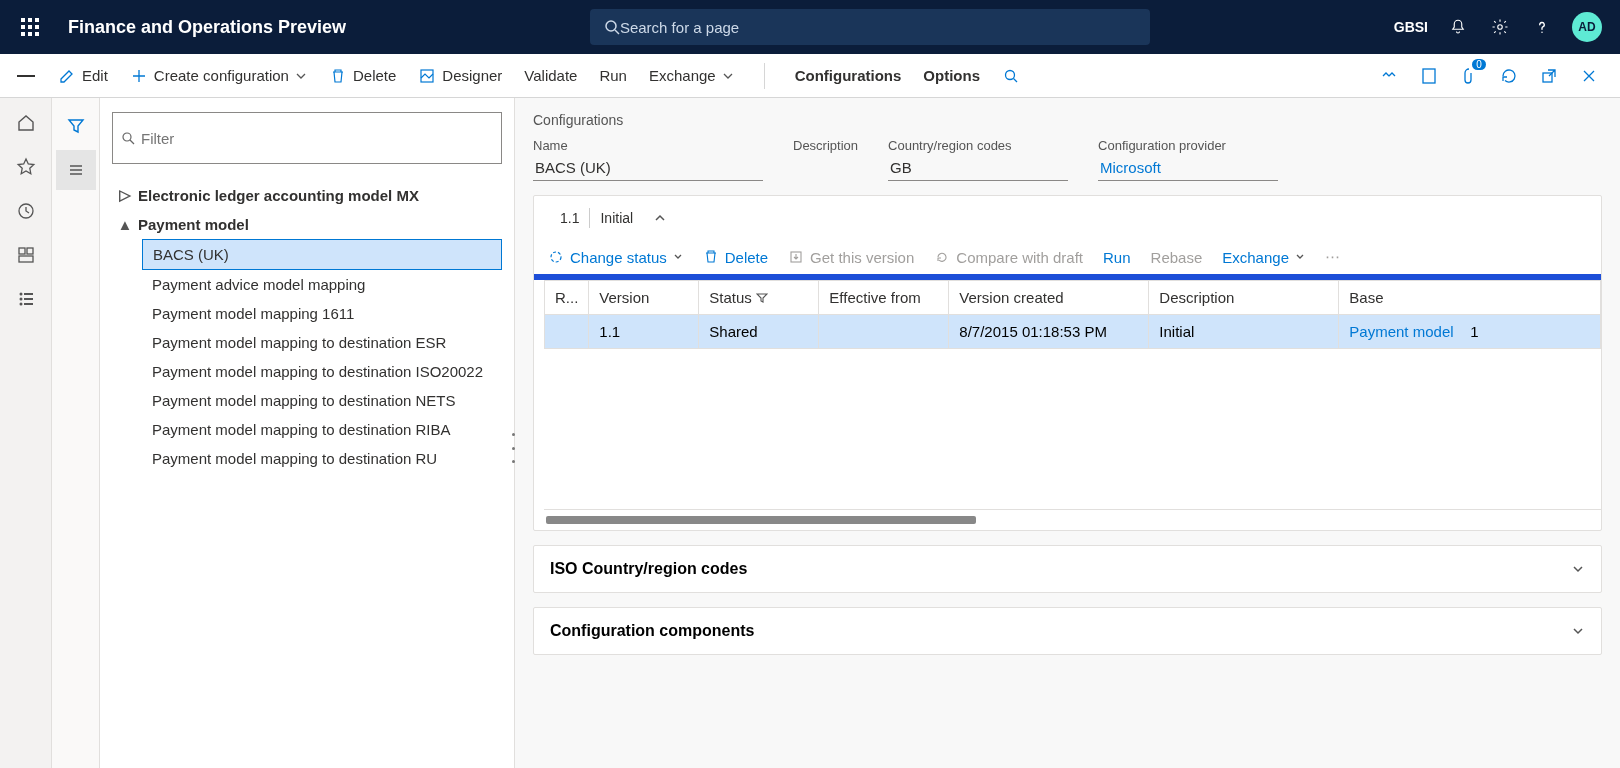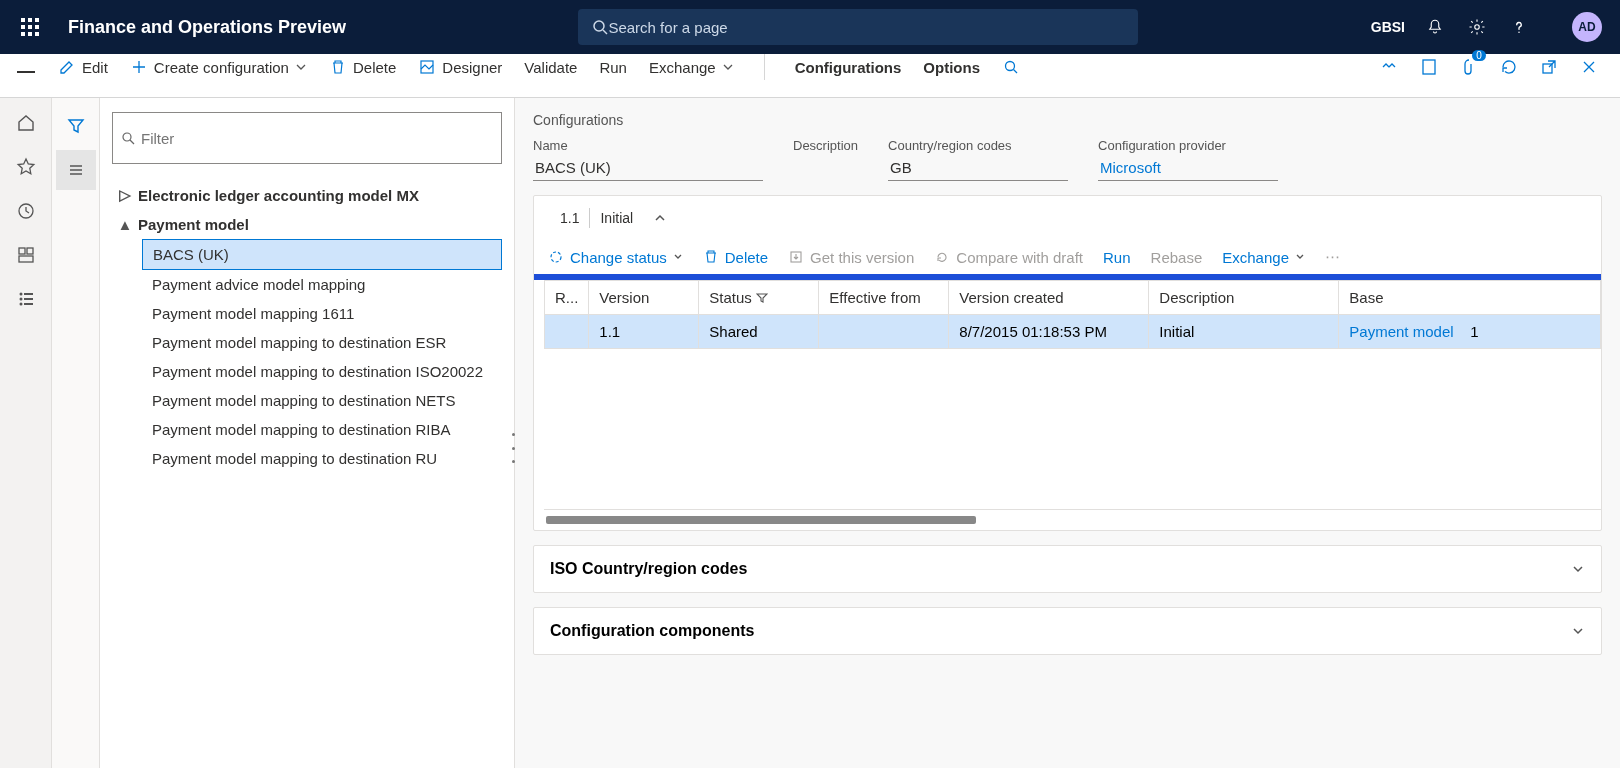--- a/index.html
+++ b/index.html
@@ -11,24 +11,24 @@
 .dot9 { display: grid; grid-template-columns: repeat(3, 4px); grid-gap: 3px; }
 .dot9 span { width: 4px; height: 4px; background: #fff; }
 .app-title { font-size: 18px; font-weight: 600; margin-left: 18px; }
 .search-wrap { margin-left: auto; margin-right: auto; }
 .search-box { width: 560px; height: 36px; background: #1a3559; border-radius: 4px; display: flex; align-items: center; padding: 0 14px; color: #cdd9e8; }
 .search-box input { flex: 1; background: transparent; border: none; outline: none; color: #cdd9e8; font-size: 15px; }
 .search-box input::placeholder { color: #cdd9e8; }
 .hdr-right { display: flex; align-items: center; gap: 18px; margin-right: 8px; }
 .hdr-right .txt { font-size: 14px; font-weight: 600; }
 .hdr-icon { width: 24px; height: 24px; display: flex; align-items: center; justify-content: center; cursor: pointer; color: #fff; }
-.avatar { width: 30px; height: 30px; border-radius: 50%; background: #c4b5fd; color: #0b1d3a; font-size: 12px; font-weight: 600; display: flex; align-items: center; justify-content: center; margin-left: 23px; }
-
-
-.app-toolbar { height: 44px; background: #fff; border-bottom: 1px solid #d6d6d6; display: flex; align-items: flex-start; padding: 0 8px; }
+.avatar { width: 30px; height: 30px; border-radius: 50%; background: #5eead4; color: #0b1d3a; font-size: 12px; font-weight: 600; display: flex; align-items: center; justify-content: center; }
+
+
+.app-toolbar { height: 44px; background: #fff; border-bottom: 1px solid #d6d6d6; display: flex; align-items: center; padding: 0 8px; }
 .tb-left { display: flex; align-items: center; gap: 18px; padding-left: 12px;}
 .tb-btn { display: flex; align-items: center; gap: 6px; font-size: 15px; color: #323130; cursor: pointer; padding: 4px 2px; }
 .tb-btn .ico { color: #0078d4; width:18px; height:18px; display:flex; align-items:center; justify-content:center; }
 .tb-btn.active { font-weight: 600; }
 .vsep { width: 1px; height: 26px; background: #d6d6d6; margin: 0 10px; }
 .tb-right { margin-left: auto; display: flex; align-items: center; gap: 14px; padding-right: 10px;}
 .tb-right .ic { width: 26px; height: 26px; display: flex; align-items: center; justify-content: center; cursor: pointer; color: #0078d4; position: relative; }
 .badge { position: absolute; top: -4px; right: -4px; background: #0078d4; color: #fff; border-radius: 8px; font-size: 10px; padding: 0 4px; min-width: 14px; text-align:center; }
 
 

